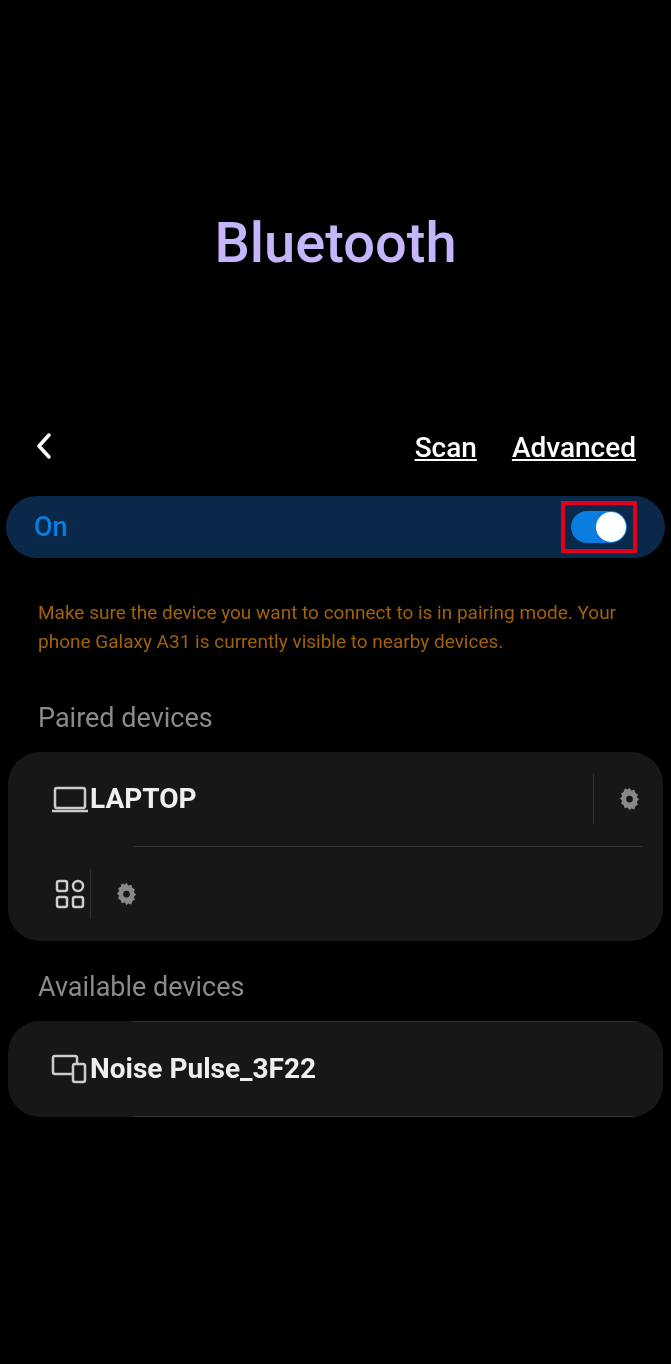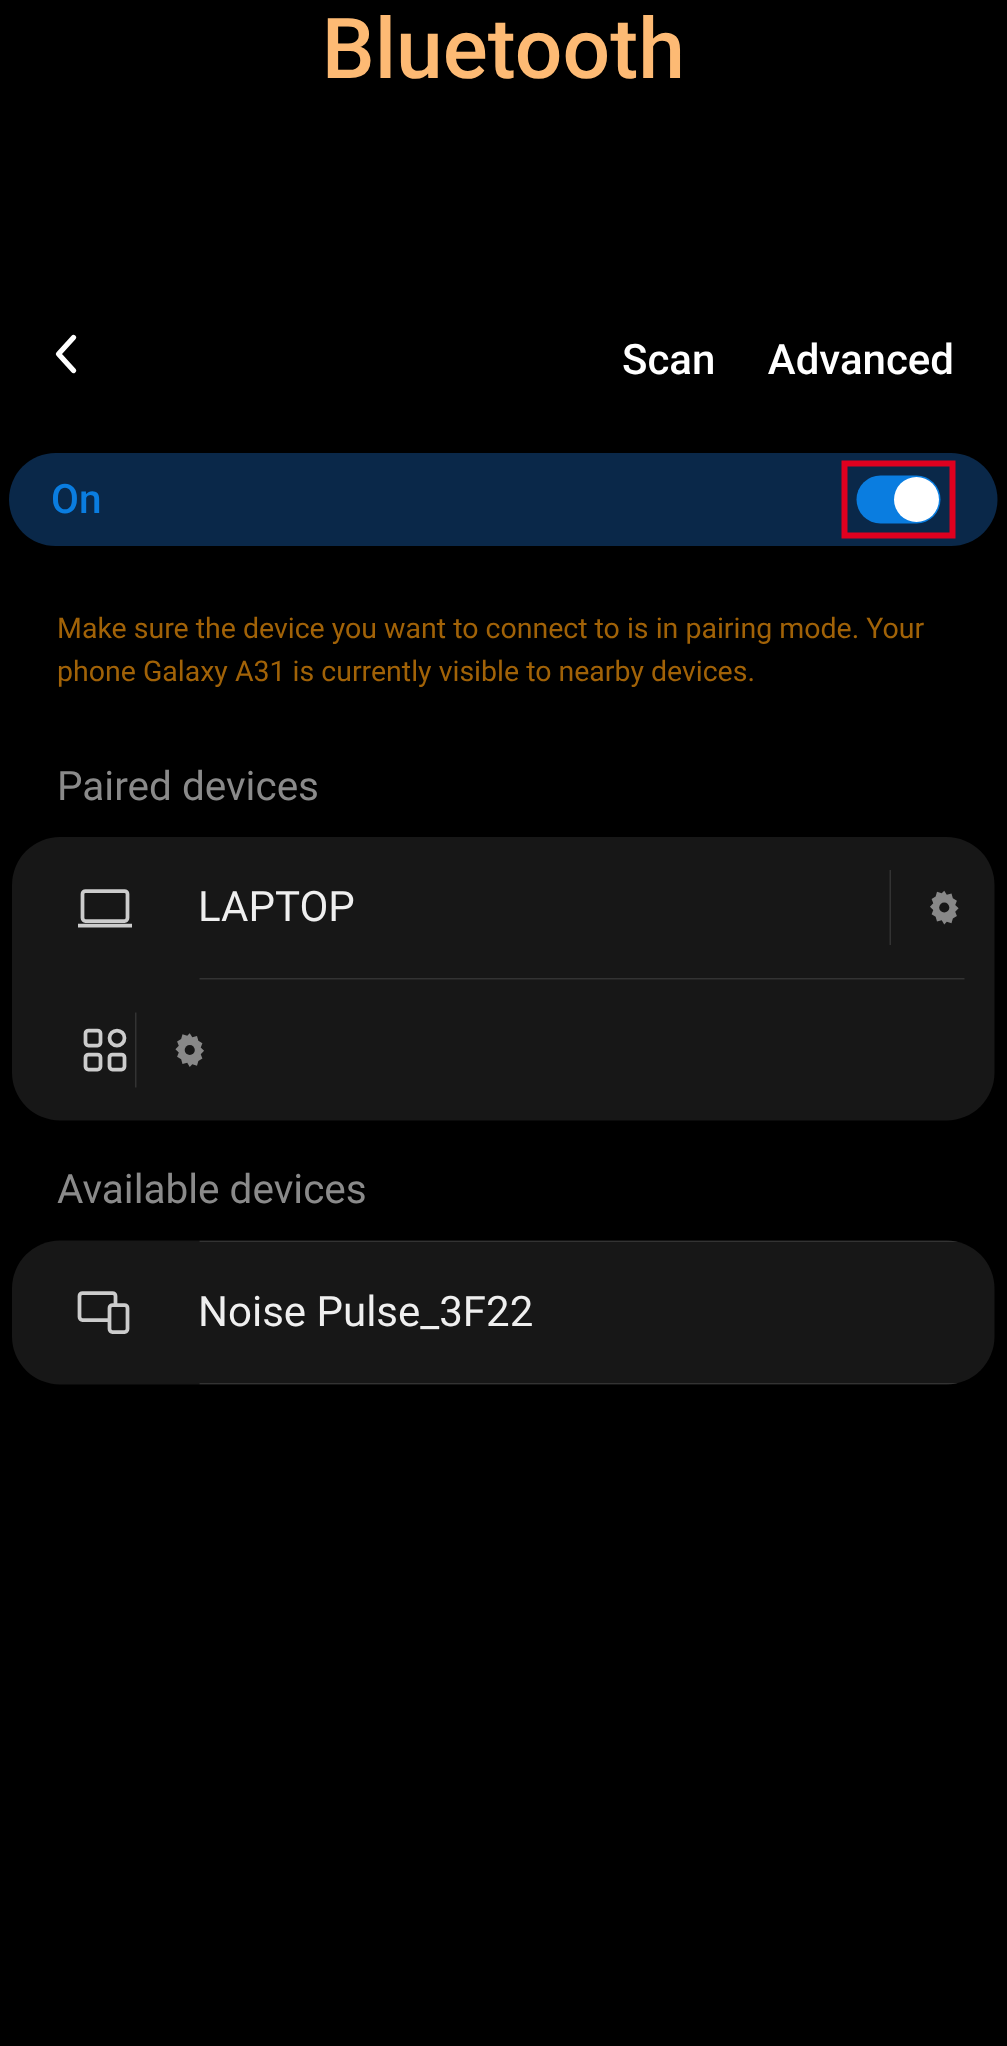--- a/index.html
+++ b/index.html
@@ -12,28 +12,29 @@
       height: 1364px;
       background: #000000;
       font-family: -apple-system, BlinkMacSystemFont, 'Segoe UI', Roboto, sans-serif;
       color: #ffffff;
       overflow: hidden;
     }
     .page-title {
       text-align: center;
       font-size: 56px;
       font-weight: 500;
+      padding-top: 210px;
       padding-bottom: 155px;
-      color: #fdba74;
+      color: #c4b5fd;
     }
     .action-bar {
       display: flex;
-      align-items: center;
       padding: 0 35px;
-      margin-bottom: 44px;
+      margin-bottom: 28px;
+      text-decoration: underline;
     }
     .back-button {
       color: #ffffff;
       font-size: 28px;
       font-weight: bold;
     }
     .action-bar-spacer {
       flex: 1;
     }
     .action-bar-button {
@@ -106,23 +107,22 @@
       width: 40px;
       height: 40px;
       display: flex;
       align-items: center;
       justify-content: center;
       flex-shrink: 0;
     }
     .device-name {
       font-size: 28px;
       color: #efefef;
-      margin-left: 42px;
       flex: 1;
-      font-weight: 400;
+      font-weight: 700;
     }
     .gear-button {
       width: 50px;
       display: flex;
       align-items: center;
       justify-content: center;
       border-left: 1px solid #333;
       height: 50px;
       padding-left: 22px;
     }

